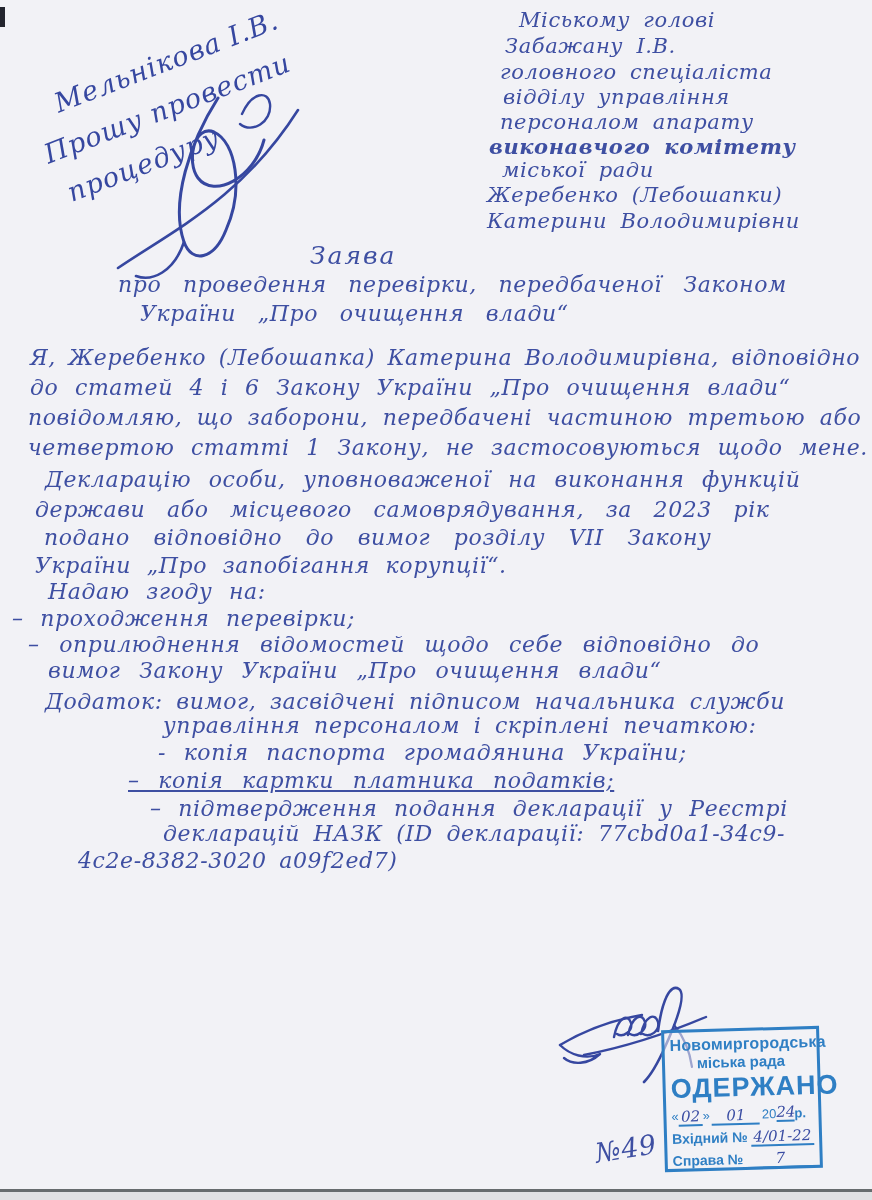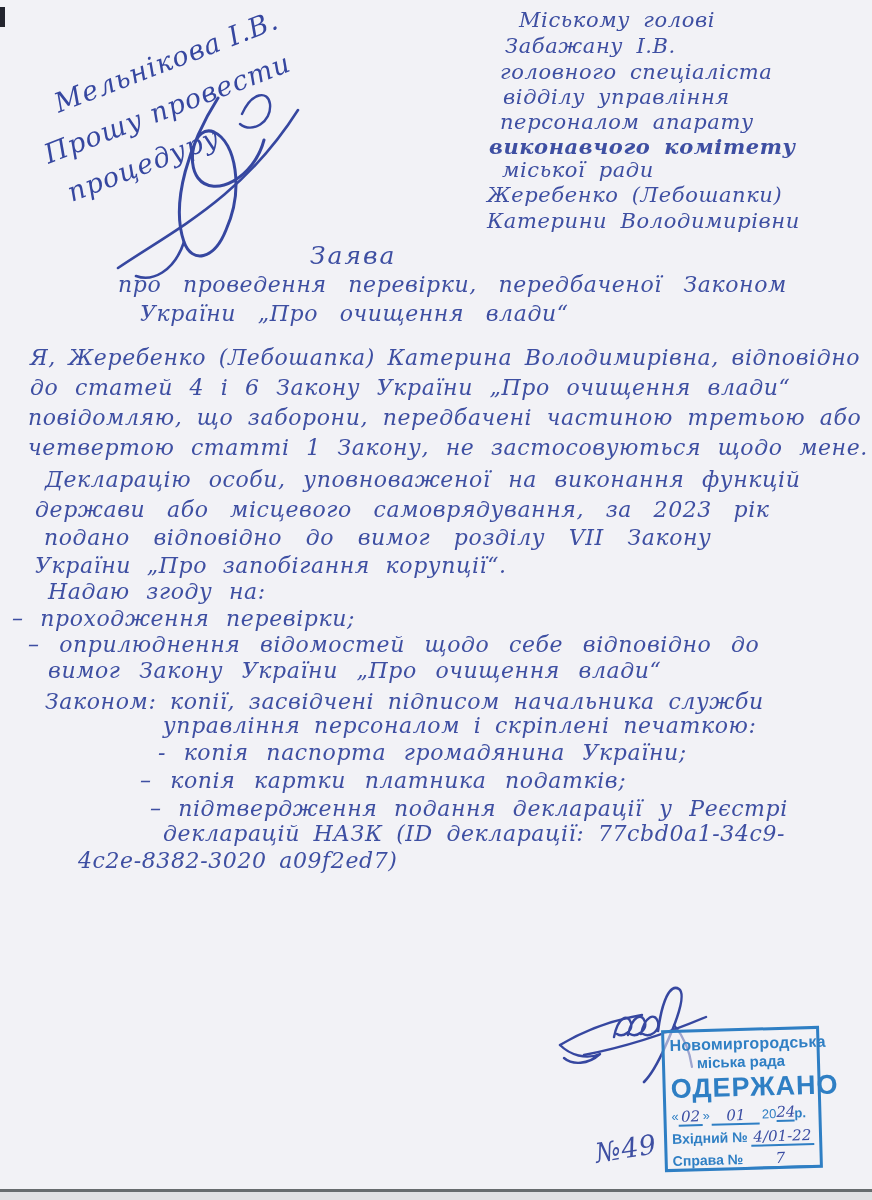--- a/index.html
+++ b/index.html
@@ -118,24 +118,24 @@
   </div>
 
   <div>
     <div class="hw body-line" style="left:48px;top:579px;">Надаю згоду на:</div>
     <div class="hw body-line" style="left:12px;top:606px;">– проходження перевірки;</div>
     <div class="hw body-line" style="left:28px;top:632px;word-spacing:12px;">– оприлюднення відомостей щодо себе відповідно до</div>
     <div class="hw body-line" style="left:48px;top:658px;word-spacing:11px;">вимог Закону України „Про очищення влади“</div>
   </div>
 
   <div>
-    <div class="hw body-line" style="left:45px;top:689px;word-spacing:6px;">Законом: копії, засвідчені підписом начальника служби</div>
+    <div class="hw body-line" style="left:45px;top:689px;word-spacing:6px;">Додаток: вимог, засвідчені підписом начальника служби</div>
     <div class="hw body-line" style="left:163px;top:713px;word-spacing:6px;">управління персоналом і скріплені печаткою:</div>
     <div class="hw body-line" style="left:158px;top:740px;word-spacing:10px;">- копія паспорта громадянина України;</div>
-    <div class="hw body-line" style="left:140px;top:768px;word-spacing:11px;">– копія картки платника податків;</div>
+    <div class="hw body-line" style="left:128px;top:768px;word-spacing:11px;text-decoration:underline;">– копія картки платника податків;</div>
     <div class="hw body-line" style="left:150px;top:796px;word-spacing:9px;">– підтвердження подання декларації у Реєстрі</div>
     <div class="hw body-line" style="left:163px;top:821px;word-spacing:6px;">декларацій НАЗК (ID декларації: 77cbd0a1-34c9-</div>
     <div class="hw body-line" style="left:78px;top:848px;word-spacing:5px;">4c2e-8382-3020 a09f2ed7)</div>
   </div>
 
 
   <div class="hw" style="left:595px;top:1133px;font-size:27px;transform:rotate(-9deg);">№49</div>
 
   <svg class="sig" style="left:556px;top:975px;z-index:2;" width="160" height="115" viewBox="0 0 160 115">
     <path stroke-width="2.4" d="M4,70 C34,52 62,44 86,40"></path>

